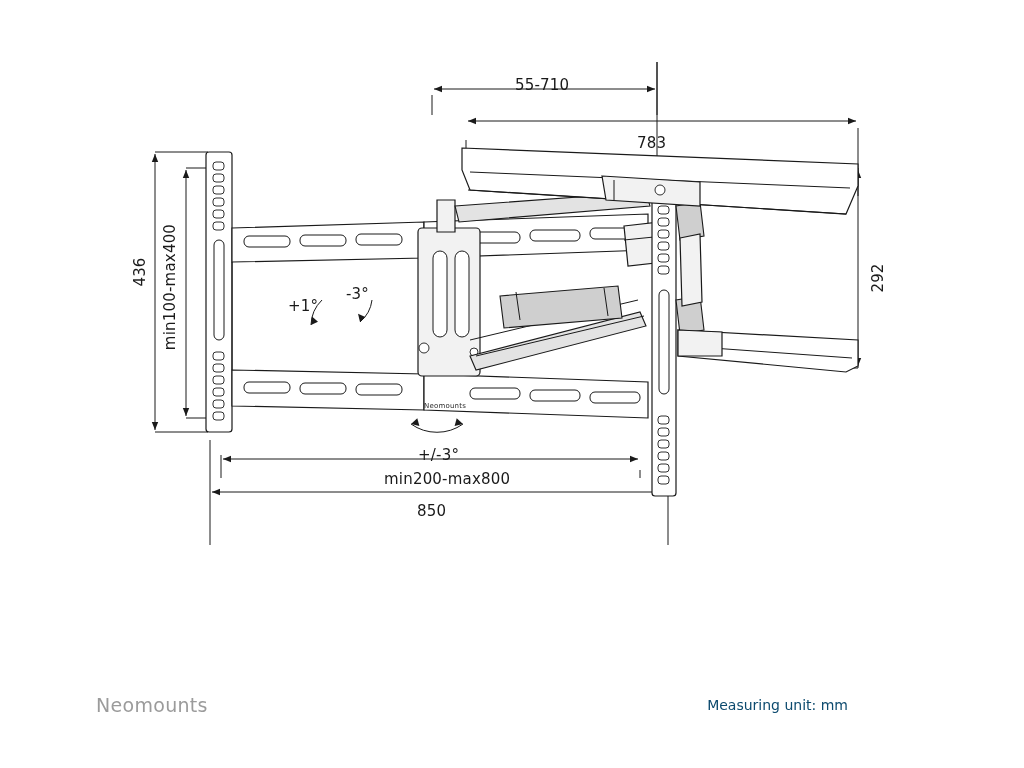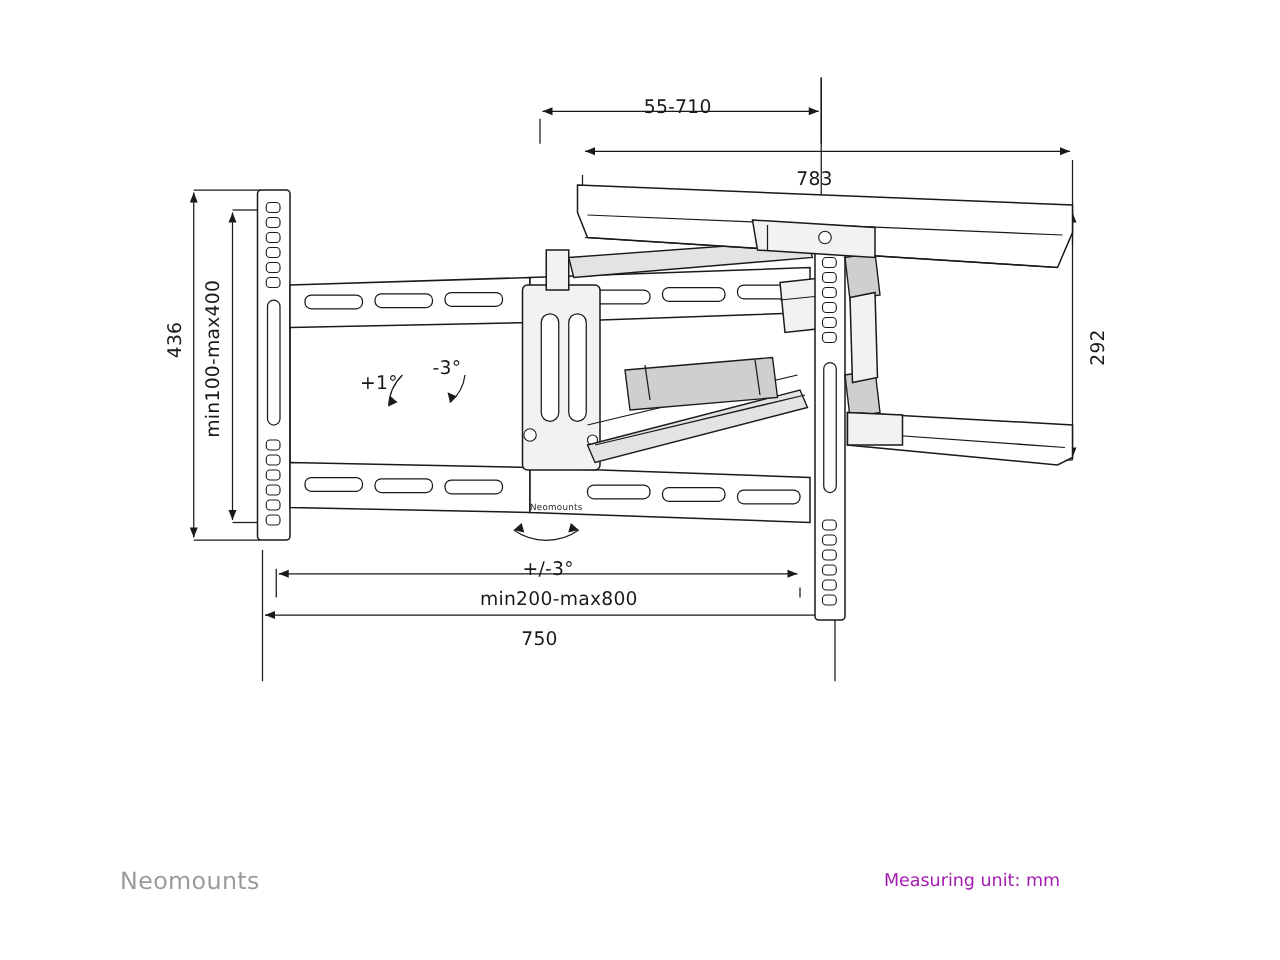--- a/index.html
+++ b/index.html
@@ -86,21 +86,21 @@
     font-size: 19px;
     color: #9b9b9b;
     letter-spacing: 0.3px;
   }
   .unittext {
     position: absolute;
     right: 96px;
     top: 697px;
     font-family: "DejaVu Sans", sans-serif;
     font-size: 14px;
-    color: #a21caf;
+    color: #0c4a6e;
   }
   .logo-on-plate {
     position: absolute;
     font-family: "DejaVu Sans", sans-serif;
     font-size: 7px;
     color: #2a2a2a;
     letter-spacing: 0.2px;
   }
 </style>
 </head>
@@ -295,21 +295,21 @@
   <div class="dimtext vertical" style="left:878px; top:278px; transform: rotate(-90deg) translate(-50%, -50%);">292</div>
 
   <div class="dimtext" style="left:288px; top:297px;">+1°</div>
 
   <div class="dimtext" style="left:346px; top:285px;">-3°</div>
 
   <div class="dimtext" style="left:418px; top:446px;">+/-3°</div>
 
   <div class="dimtext" style="left:384px; top:470px;">min200-max800</div>
 
-  <div class="dimtext" style="left:417px; top:502px;">750</div>
+  <div class="dimtext" style="left:417px; top:502px;">850</div>
 
   <div class="logo-on-plate" style="left:424px; top:402px;">Neomounts</div>
 
   <div class="brandtext">Neomounts</div>
 
   <div class="unittext">Measuring unit: mm</div>
 
 </div>
 
 </body></html>

